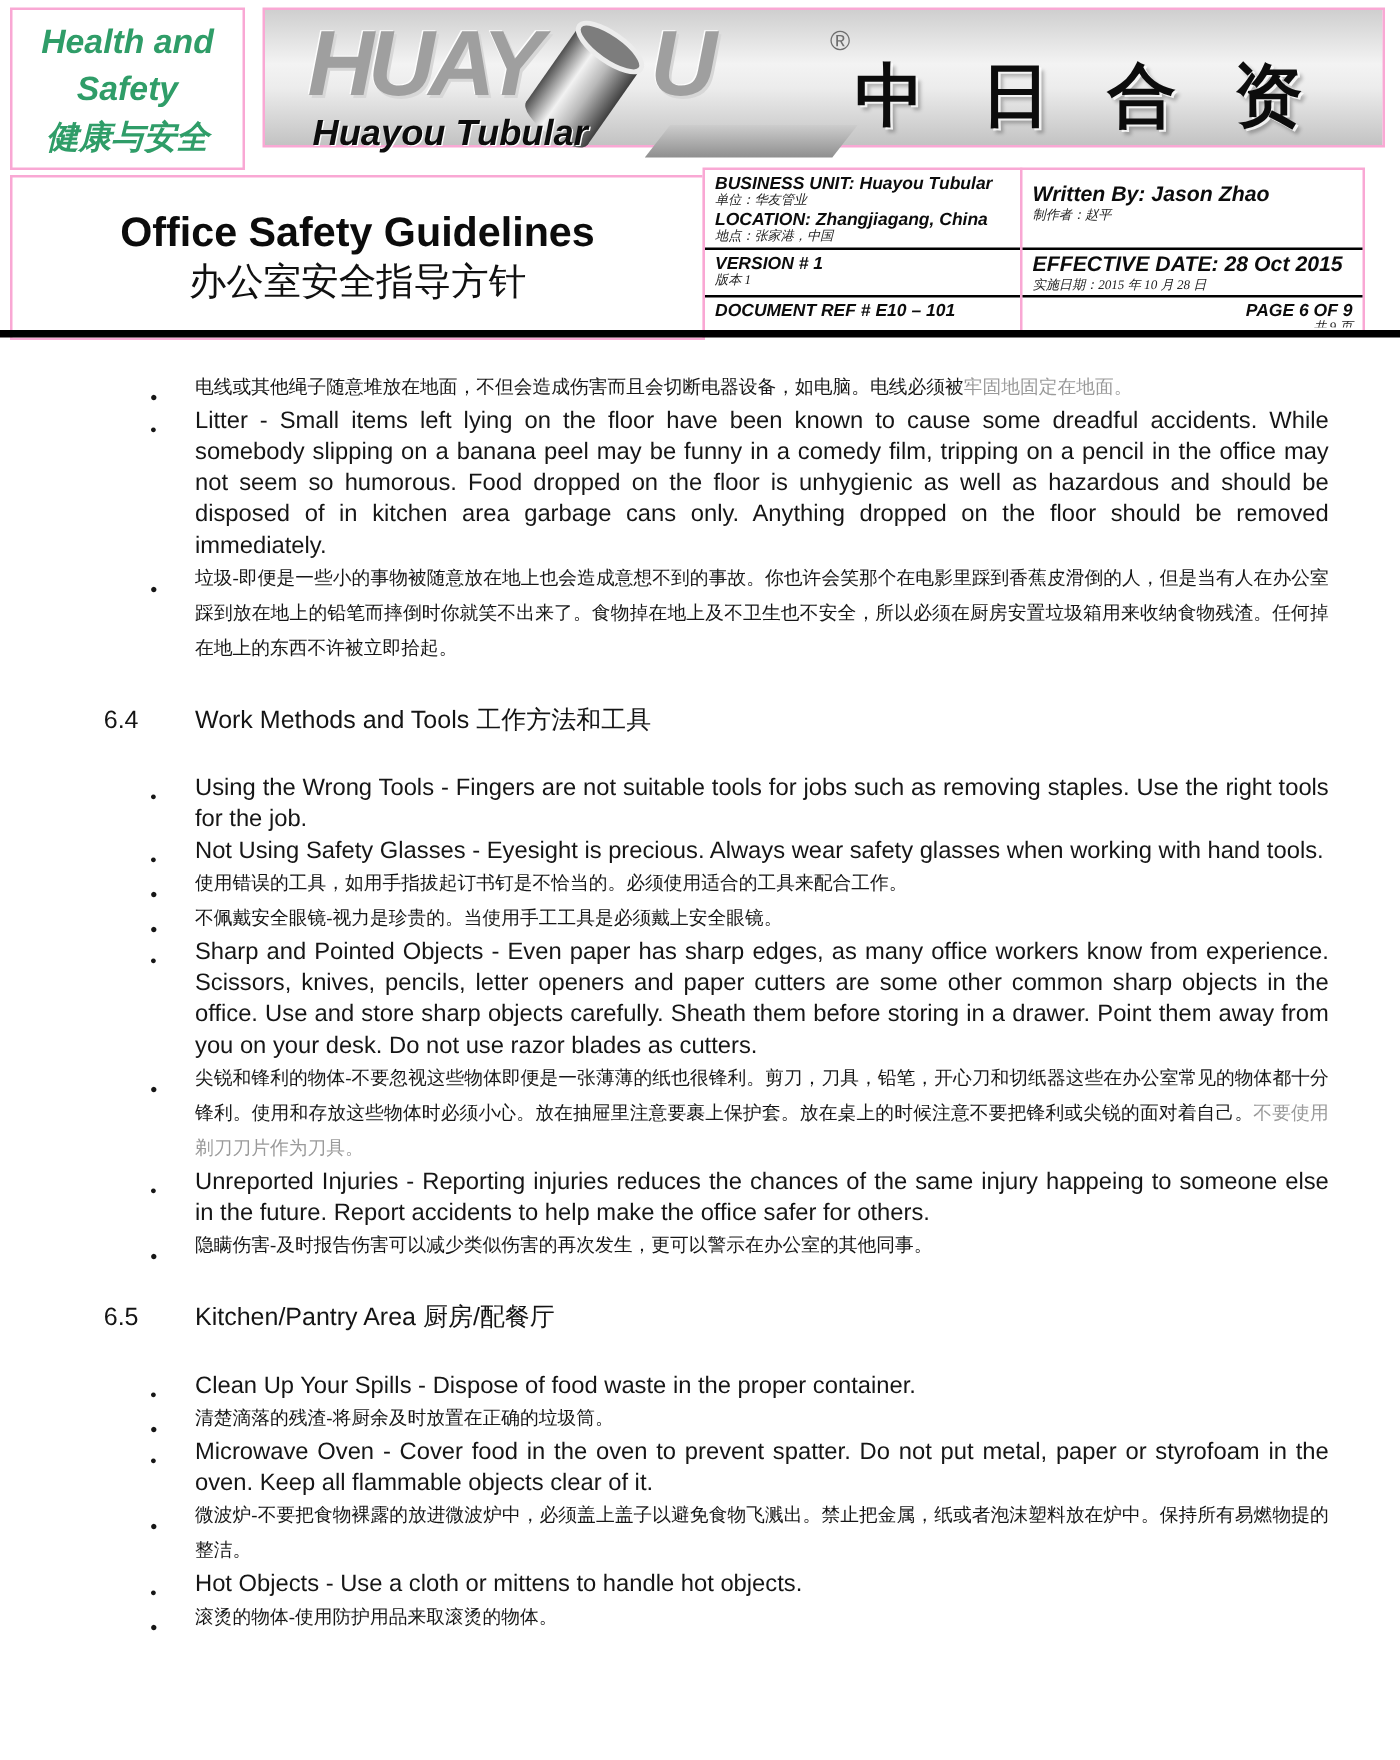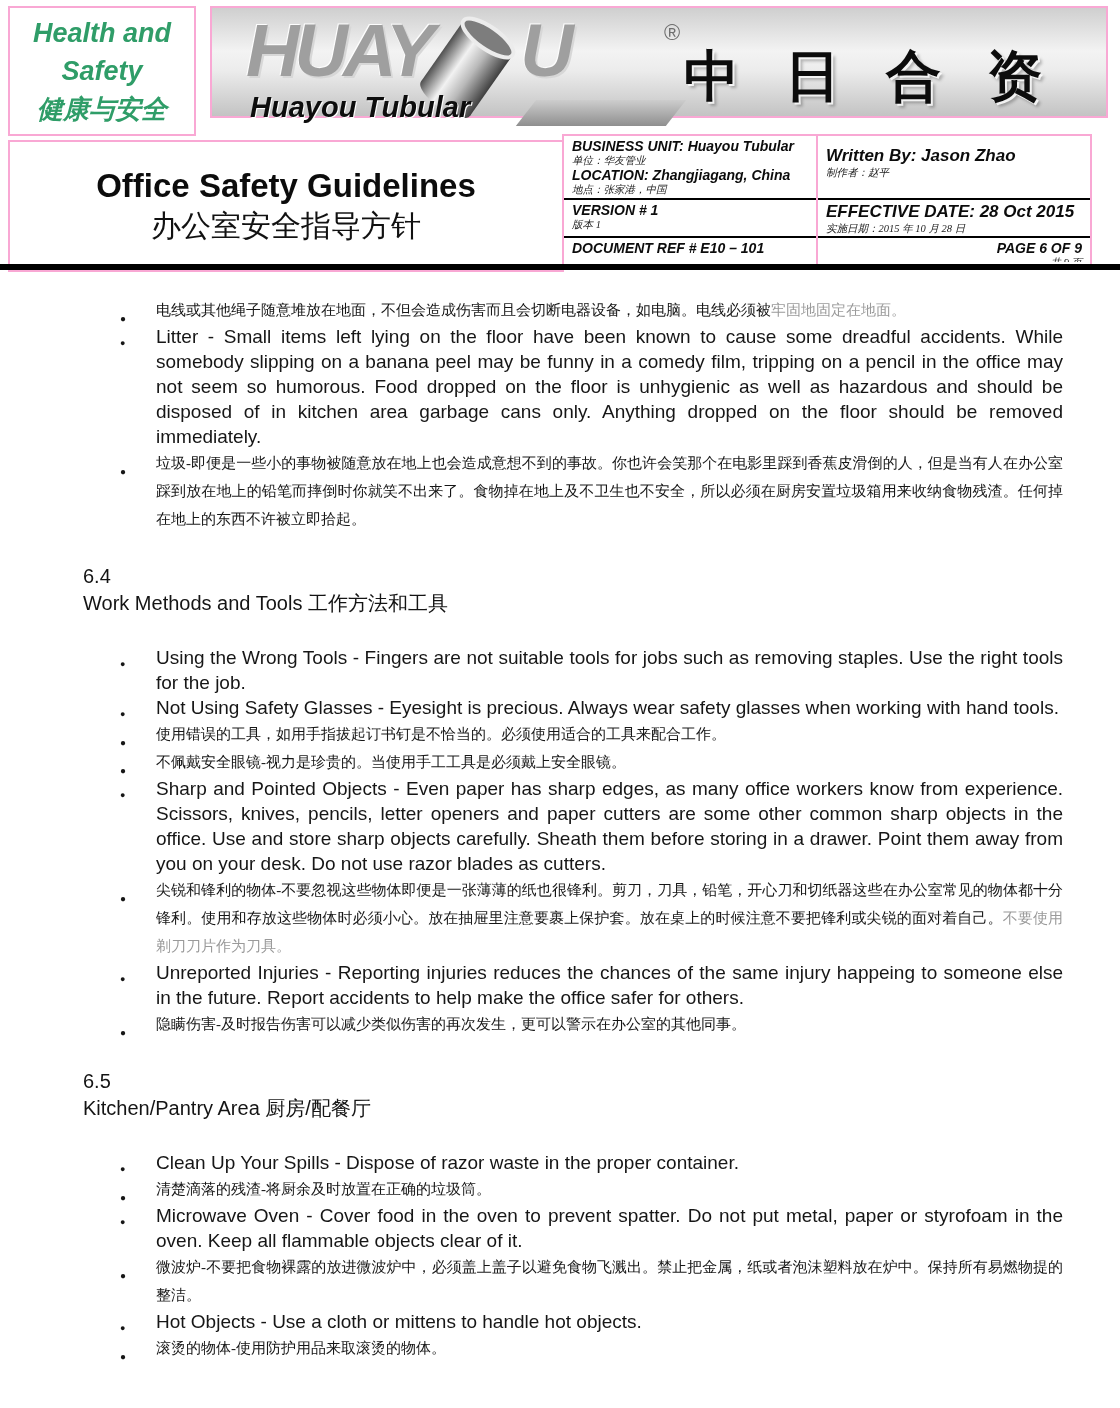--- a/index.html
+++ b/index.html
@@ -59,21 +59,21 @@
   .content { position:absolute; left:0; top:270px; width:1120px; padding:26px 57px 0 83px; }
 
   .bullet { position:relative; padding-left:73px; text-align:justify; color:#161616; }
   .bullet::before { content:"\25CF"; position:absolute; left:37px; font-size:9px; }
   .bullet.en { font-size:19px; line-height:25px; font-family:"Liberation Sans",sans-serif; }
   .bullet.en::before { top:7px; }
   .bullet.zh { font-size:15px; line-height:28px; font-family:"Liberation Serif",serif; }
   .bullet.zh::before { top:9px; font-size:10px; }
   .gray { color:#9a9a9a; }
 
-  .sec-heading { display:flex; margin:30px 0 28px 0; font-size:20px; line-height:27px; color:#141414;flex-direction:column; }
+  .sec-heading { display:flex; margin:30px 0 28px 0; font-size:20px; line-height:27px; color:#141414; }
   .sec-num { width:73px; }
   .sec-title { flex:1; }
 </style>
 </head>
 <body>
 
 <div class="page">
 
   <div class="cell badge">
     <div class="ln">Health and</div>
@@ -188,21 +188,21 @@
     <div class="bullet zh">
       <span>隐瞒伤害-及时报告伤害可以减少类似伤害的再次发生，更可以警示在办公室的其他同事。</span>
     </div>
 
     <div class="sec-heading">
       <span class="sec-num">6.5</span>
       <span class="sec-title">Kitchen/Pantry Area 厨房/配餐厅</span>
     </div>
 
     <div class="bullet en">
-      <span>Clean Up Your Spills - Dispose of razor waste in the proper container.</span>
+      <span>Clean Up Your Spills - Dispose of food waste in the proper container.</span>
     </div>
     <div class="bullet zh">
       <span>清楚滴落的残渣-将厨余及时放置在正确的垃圾筒。</span>
     </div>
     <div class="bullet en">
       <span>Microwave Oven - Cover food in the oven to prevent spatter.  Do not put metal, paper or styrofoam in the oven.  Keep all flammable objects clear of it.</span>
     </div>
     <div class="bullet zh">
       <span>微波炉-不要把食物裸露的放进微波炉中，必须盖上盖子以避免食物飞溅出。禁止把金属，纸或者泡沫塑料放在炉中。保持所有易燃物提的整洁。</span>
     </div>

